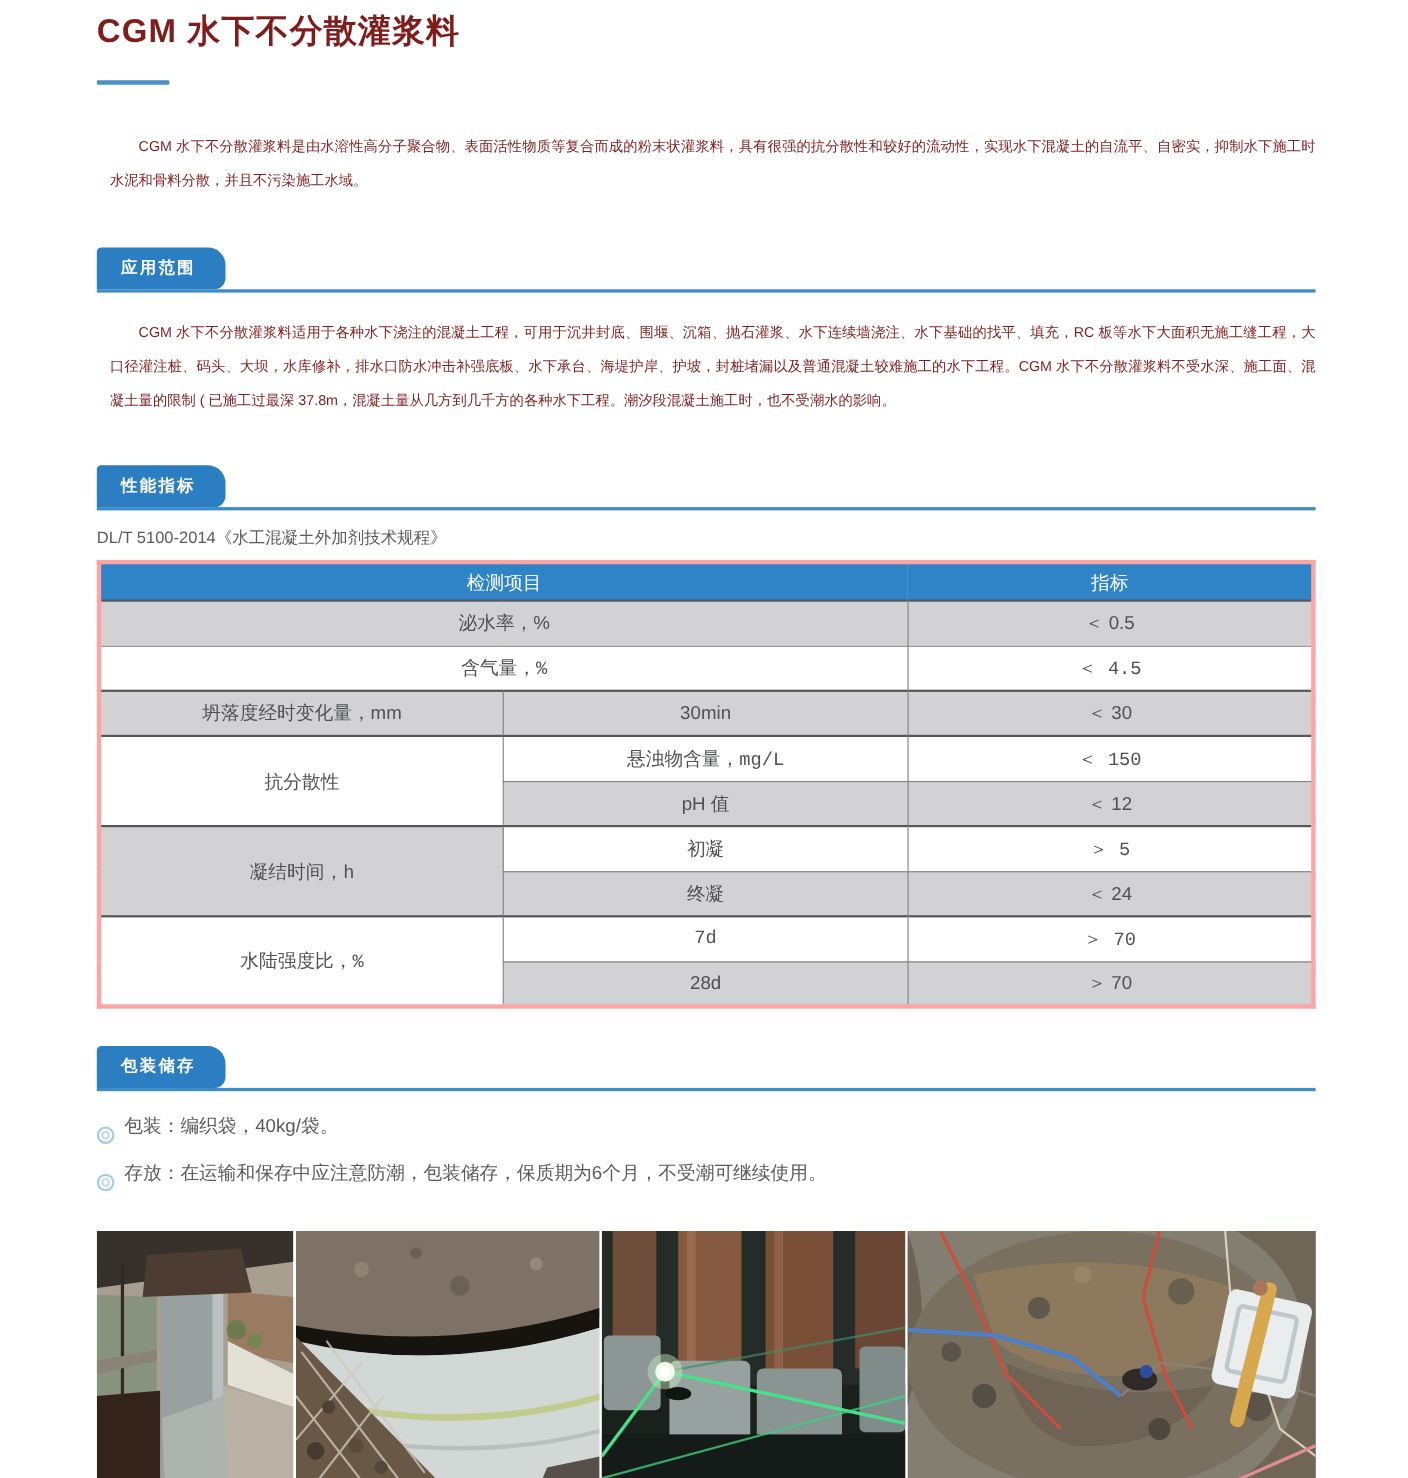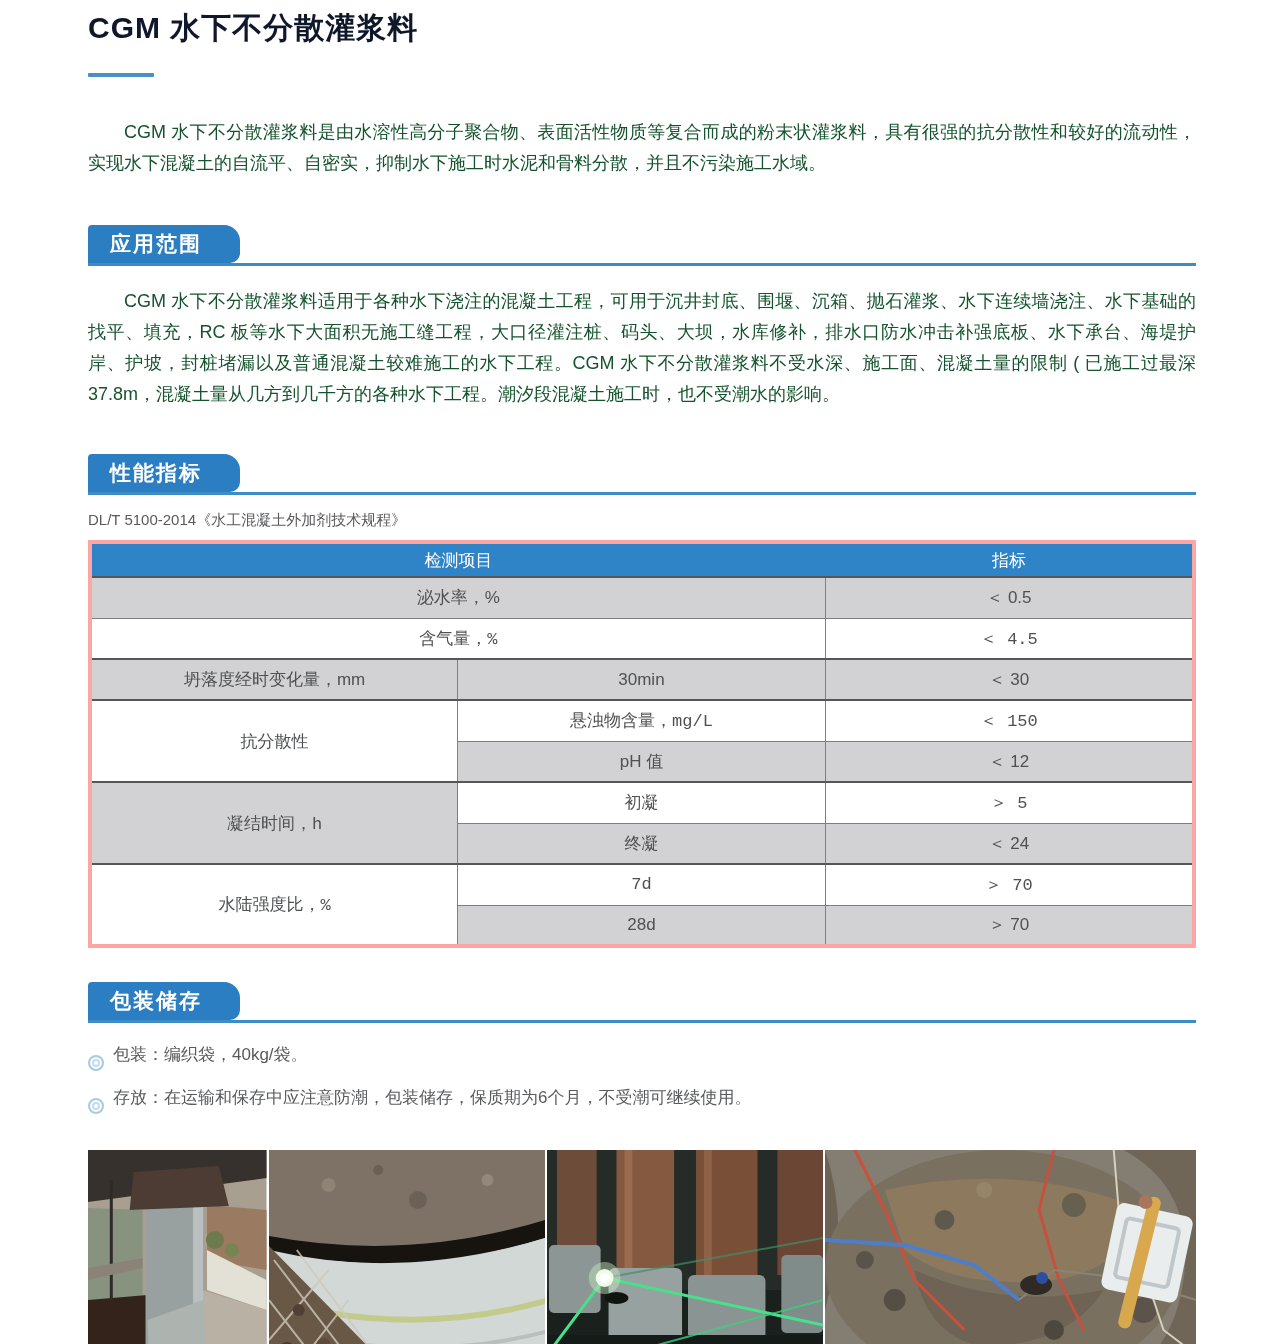--- a/index.html
+++ b/index.html
@@ -7,48 +7,48 @@
   body {
     width: 1280px; height: 1344px;
     font-family: "Liberation Sans", "DejaVu Sans", sans-serif;
     color: #58595b;
     overflow: hidden;
   }
   .page { padding: 8px 84px 0 88px; }
 
   
   .doc-title {
-    font-size: 30px; font-weight: bold; color: #0f172a;
+    font-size: 30px; font-weight: bold; color: #7f1d1d;
     letter-spacing: 1px;
   }
   .title-underline {
     width: 66px; height: 4px; background: #4a90c5;
     margin-top: 24px; border-radius: 1px;
   }
 
   
   .para {
-    font-size: 18px; line-height: 31px; text-align: justify;
-    text-indent: 2em; color: #14532d;
+    font-size: 13px; line-height: 31px; text-align: justify;
+    text-indent: 2em; color: #7f1d1d; margin-left: 12px;
   }
   .intro { margin-top: 40px; }
 
   
   .section-head {
     margin-top: 46px;
     border-bottom: 3px solid #3d8cc6;
     font-size: 0;
   }
   .section-tab {
     display: inline-block;
     background: linear-gradient(180deg, #3a8fd0 0%, #2379bе 55%, #1f6fb4 100%);
     background-color: #2b7ec2;
-    color: #ffffff; font-size: 21px; font-weight: bold;
+    color: #ffffff; font-size: 15px; font-weight: bold;
     line-height: 38px; height: 38px;
-    padding: 0 38px 0 22px;
+    padding: 0 27px 0 22px;
     border-radius: 4px 16px 10px 0;
     letter-spacing: 2px;
   }
 
   
   .standard-caption {
     margin-top: 16px; 
     font-size: 15px; color: #595a5c;
   }
   table.perf {

